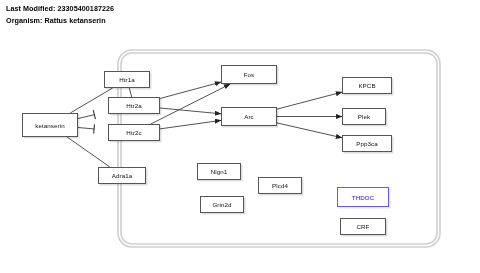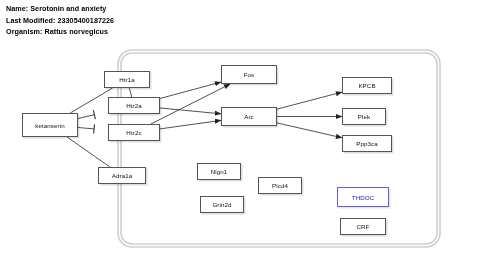--- a/index.html
+++ b/index.html
@@ -60,23 +60,22 @@
     color: #1414d0;
     box-shadow: 1.5px 1.5px 0 rgba(0,0,0,0.10);
   }
 </style>
 </head>
 <body>
 
 <div id="canvas">
 
   <div id="header">
-    <div>Name: Serotonin and anxiety</div>
     <div>Last Modified: 23305400187226</div>
-    <div>Organism: Rattus norvegicus</div>
+    <div>Organism: Rattus ketanserin</div>
   </div>
 
   <svg id="edges" viewBox="0 0 480 273">
     <defs>
       <marker id="arrowhead" markerWidth="7" markerHeight="7" refX="6.2" refY="2.6" orient="auto" markerUnits="userSpaceOnUse">
         <path d="M0,0 L6.6,2.6 L0,5.2 Z" fill="#222222"></path>
       </marker>
     </defs>
     <g id="compartment-group">
         <rect x="118" y="50" width="322" height="197" rx="14" fill="none" stroke="#cfcfcf" stroke-width="1.6"></rect>

